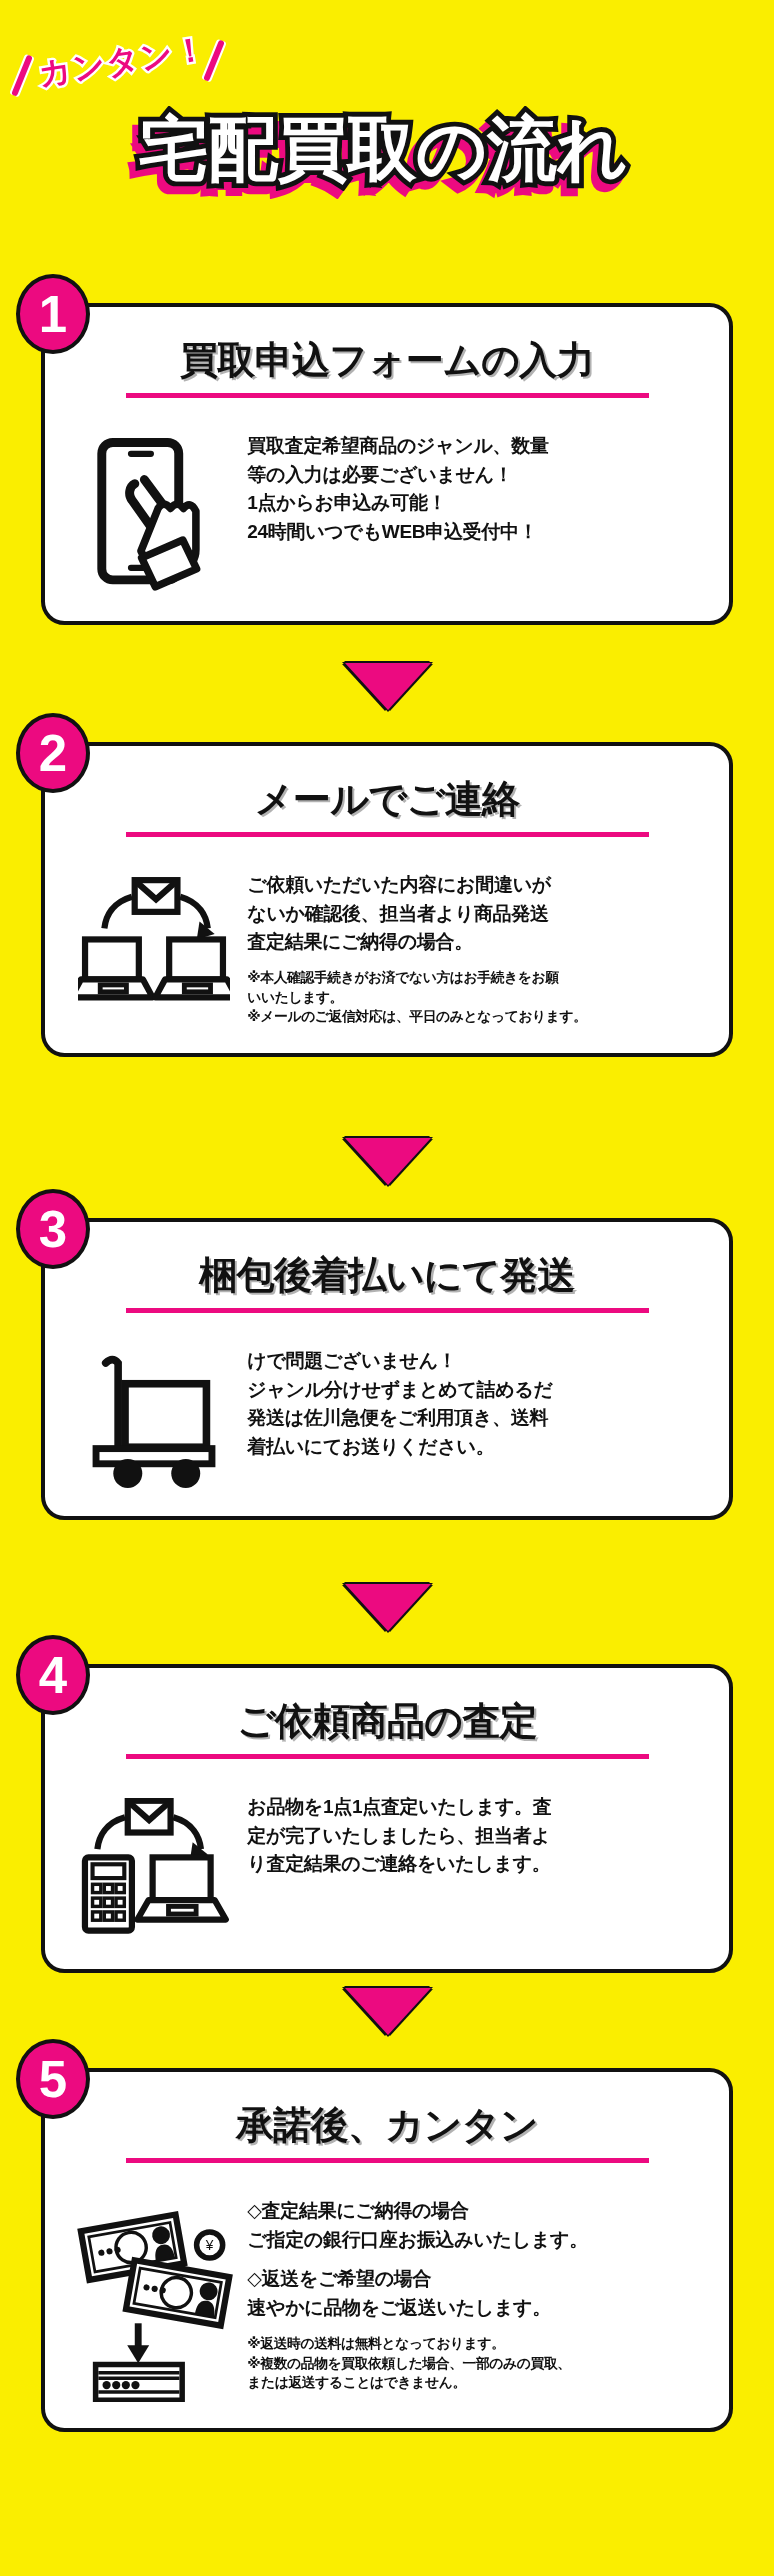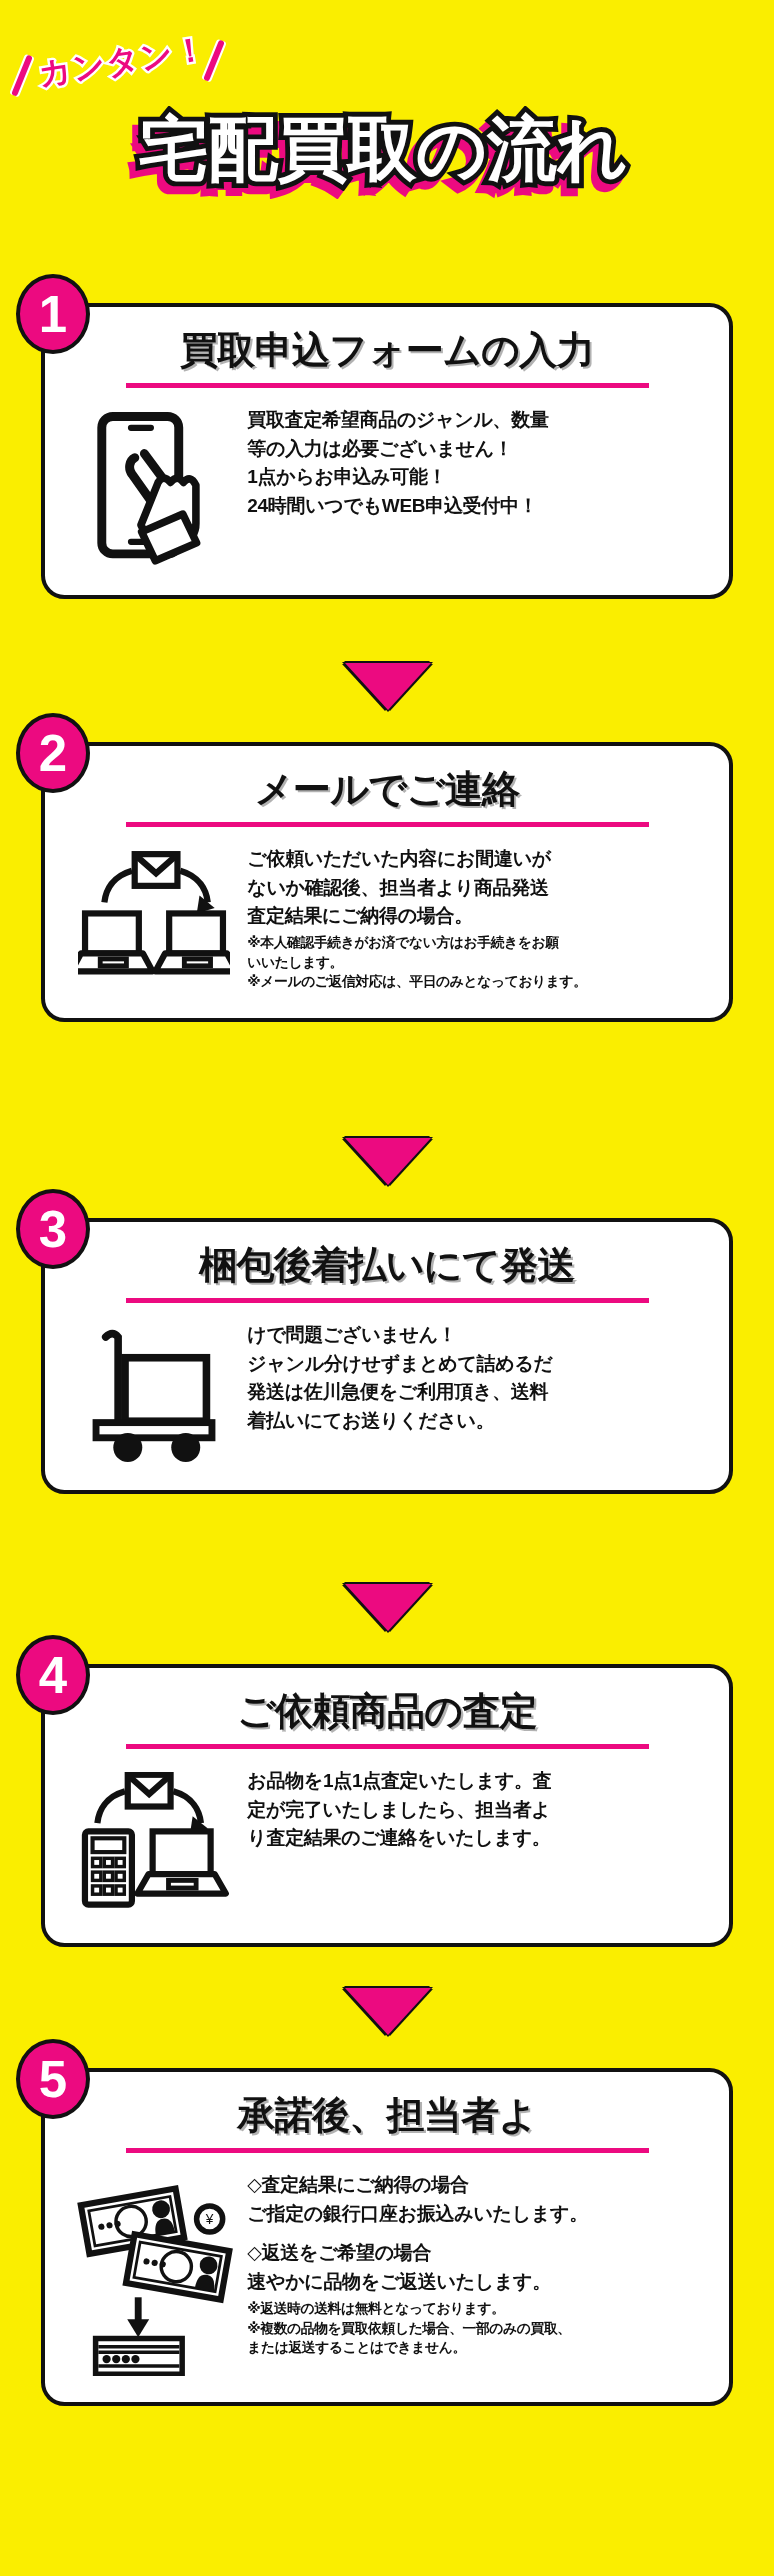--- a/index.html
+++ b/index.html
@@ -95,22 +95,22 @@
     display: flex;
     align-items: center;
     justify-content: center;
     color: #ffffff;
     font-size: 51px;
     font-weight: 900;
     line-height: 1;
     z-index: 5;
   }
   .step-head {
-    margin: 0 auto;
-    padding-top: 18px;
+    margin: 16px auto;
+    padding-top: 12px;
     width: 523px;
   }
   .step-title {
     font-size: 38px;
     font-weight: 900;
     color: #111111;
     letter-spacing: -0.7px;
     text-align: center;
     white-space: nowrap;
     text-shadow: 2.1px 2.1px 0 rgba(0,0,0,0.30);
@@ -140,21 +140,21 @@
     font-size: 19px;
     line-height: 1.52;
     color: #111111;
     letter-spacing: -0.3px;
   }
   .step-text p { margin: 0; font-weight: bold; }
   .note {
     font-size: 13.8px;
     line-height: 1.42;
     letter-spacing: -0.4px;
-    margin-top: 2px;
+    margin-top: 11px;
   }
   .sub-head {
     font-size: 19px;
     font-weight: 600;
     margin: 0 0 2.8px 0;
   }
   .gap-block { margin-top: 11px; }
 
   
   .connector {
@@ -308,21 +308,21 @@
       <p>り査定結果のご連絡をいたします。</p>
     </div>
   </div>
 </div>
 
 <div class="connector" style="top:1988px;"></div>
 
 <div class="step" style="top:2068px;">
   <div class="badge">5</div>
   <div class="step-head">
-    <div class="step-title">承諾後、担当者よ</div>
+    <div class="step-title">承諾後、カンタン</div>
     <div class="step-rule"></div>
   </div>
   <div class="step-body">
     <div class="step-icon">
       <svg width="158" height="200" viewBox="0 0 230 290" aria-hidden="true">
         <g transform="rotate(-10 90 55)">
           <rect x="12" y="28" width="140" height="72" fill="#fff" stroke="#111" stroke-width="9"></rect>
           <rect x="22" y="38" width="120" height="52" fill="none" stroke="#111" stroke-width="4"></rect>
           <circle cx="80" cy="64" r="22" fill="#fff" stroke="#111" stroke-width="5"></circle>
           <circle cx="36" cy="64" r="4.5" fill="#111"></circle>

